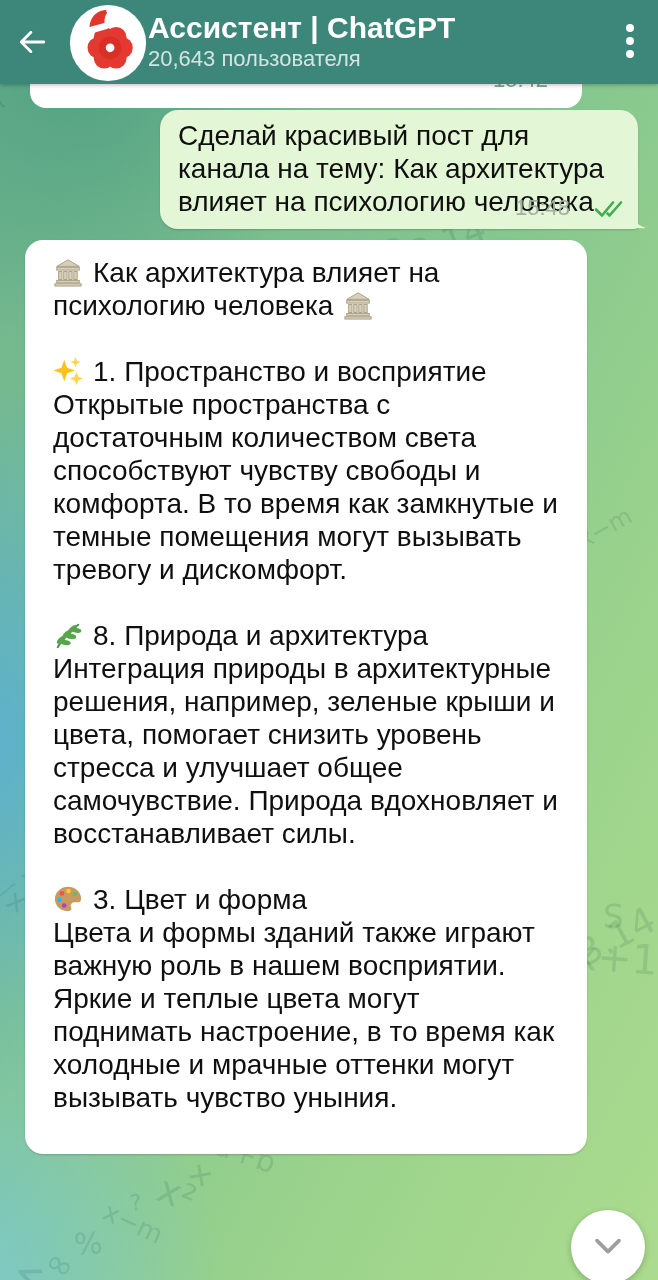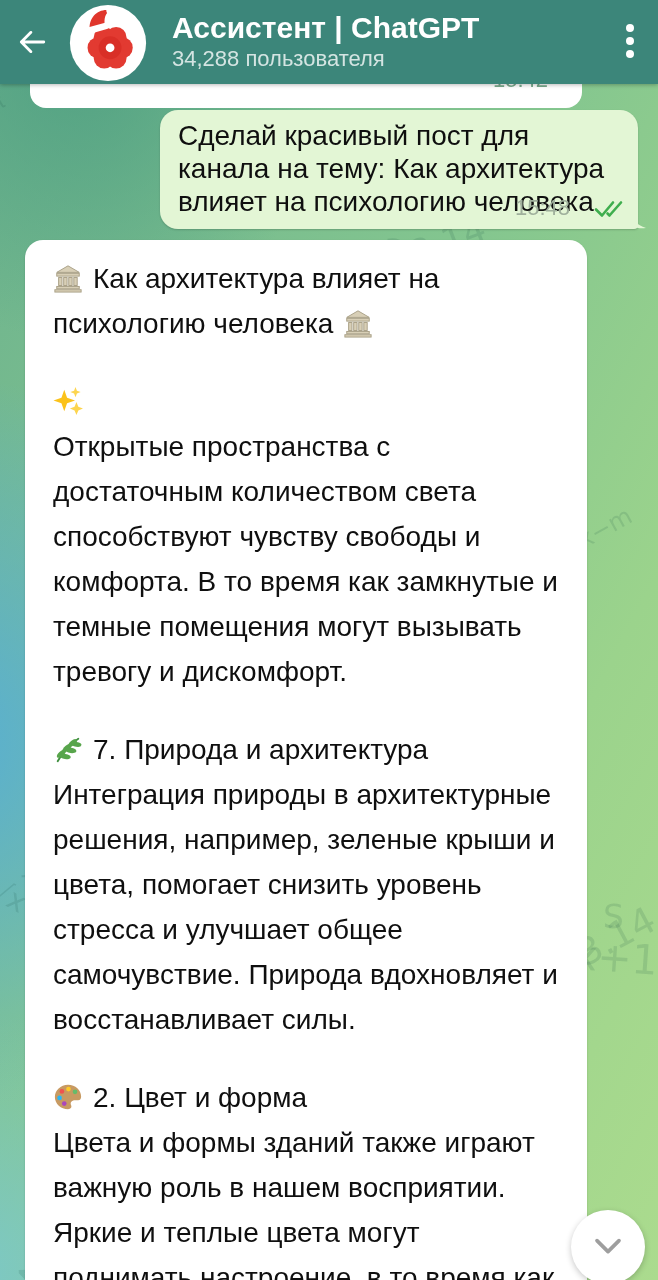--- a/index.html
+++ b/index.html
@@ -24,21 +24,21 @@
       linear-gradient(118deg,#6cb28e 0%,#84c68f 45%,#9bd38c 72%,#abdb8e 100%);
   }
   .doodles{position:absolute;inset:0;overflow:hidden;}
   .doodles span{position:absolute;color:rgba(18,72,60,.13);font-family:"DejaVu Sans",sans-serif;user-select:none;}
 
   
   .header{position:absolute;top:0;left:0;width:658px;height:84px;background:var(--header-bg);
     z-index:30;display:flex;align-items:center;box-shadow:0 1px 4px rgba(0,0,0,.28);}
   .back-btn{width:64px;height:84px;display:flex;align-items:center;justify-content:center;flex:0 0 auto;}
   .avatar{position:relative;width:80px;height:80px;margin:2px 0 0 4px;flex:0 0 auto;}
-  .header-titles{margin-left:24px;flex:1 1 auto;overflow:hidden;}
+  .header-titles{flex:1 1 auto;overflow:hidden;}
   .chat-title{color:#fff;font-size:30px;font-weight:bold;line-height:34px;white-space:nowrap;}
   .chat-subtitle{color:rgba(255,255,255,.78);font-size:22px;line-height:28px;white-space:nowrap;}
   .menu-btn{width:56px;height:84px;display:flex;align-items:center;justify-content:center;flex:0 0 auto;}
 
   
   .msg-layer{position:absolute;inset:0;z-index:5;}
   .prev-bubble{position:absolute;top:84px;left:30px;width:552px;height:24px;
     background:var(--incoming-bubble);border-radius:0 0 16px 16px;}
   .prev-time{position:absolute;top:-17px;right:34px;font-size:22px;color:#79a98c;}
 
@@ -46,21 +46,21 @@
     background:var(--outgoing-bubble);border-radius:18px 18px 4px 18px;
     padding:9px 18px 11px 18px;box-shadow:0 1px 2px rgba(0,0,0,.18);}
   .out-text{font-size:28px;line-height:33px;color:#0f0f0f;}
   .out-meta{position:absolute;right:14px;bottom:8px;display:flex;align-items:center;gap:24px;}
   .out-time{font-size:22px;color:var(--timestamp-gray);}
   .bubble-tail{position:absolute;right:-9px;bottom:0;}
 
   .in-bubble{position:absolute;top:240px;left:25px;width:562px;
     background:var(--incoming-bubble);border-radius:18px;
     padding:16px 24px 40px 28px;box-shadow:0 1px 2px rgba(0,0,0,.18);}
-  .in-bubble p{font-size:28px;line-height:45px;color:#0f0f0f;}
+  .in-bubble p{font-size:28px;line-height:33px;color:#0f0f0f;}
   .in-bubble p.spaced{margin-top:33px;}
   .emoji-icon{display:inline-block;width:30px;height:30px;vertical-align:-5px;}
   .emoji-lead{margin-right:10px;}
   .emoji-trail{margin-left:10px;}
 
   
   .fab{position:absolute;left:571px;top:1210px;width:74px;height:74px;border-radius:50%;
     background:#fff;z-index:20;display:flex;align-items:center;justify-content:center;
     box-shadow:0 2px 6px rgba(0,0,0,.22);}
 </style>
@@ -161,48 +161,48 @@
           </g>
         </svg>
       </p>
 
 
       <p class="spaced">
         <svg class="emoji-icon emoji-lead" viewBox="0 0 32 32">
           <path d="M12 4 L15 12.5 L23.5 15.5 L15 18.5 L12 27 L9 18.5 L0.5 15.5 L9 12.5 Z" fill="#fbc21b"></path>
           <path d="M25 17 L27 22 L32 24 L27 26 L25 31 L23 26 L18 24 L23 22 Z" fill="#fdd54f"></path>
           <path d="M24 1 L25.5 5 L29.5 6.5 L25.5 8 L24 12 L22.5 8 L18.5 6.5 L22.5 5 Z" fill="#fdd54f"></path>
-        </svg>
+        </svg><span>1. Пространство и восприятие</span>
       </p>
       <p>Открытые пространства с достаточным количеством света способствуют чувству свободы и комфорта. В то время как замкнутые и темные помещения могут вызывать тревогу и дискомфорт.</p>
 
       <p class="spaced">
         <svg class="emoji-icon emoji-lead" viewBox="0 0 32 32">
           <path d="M5 29 C10 20 16 12 27 5" stroke="#3f8f3f" stroke-width="2" fill="none" stroke-linecap="round"></path>
           <g fill="#58a54c">
             <ellipse cx="9" cy="21" rx="6" ry="2.8" transform="rotate(-40 9 21)"></ellipse>
             <ellipse cx="15" cy="15" rx="6" ry="2.8" transform="rotate(-40 15 15)"></ellipse>
             <ellipse cx="21" cy="9.5" rx="5.4" ry="2.6" transform="rotate(-40 21 9.5)"></ellipse>
             <ellipse cx="13" cy="24" rx="6" ry="2.8" transform="rotate(8 13 24)"></ellipse>
             <ellipse cx="19" cy="17.5" rx="6" ry="2.8" transform="rotate(8 19 17.5)"></ellipse>
             <ellipse cx="25" cy="11" rx="5.4" ry="2.6" transform="rotate(8 25 11)"></ellipse>
           </g>
-        </svg><span>7. Природа и архитектура</span>
+        </svg><span>8. Природа и архитектура</span>
       </p>
       <p>Интеграция природы в архитектурные решения, например, зеленые крыши и цвета, помогает снизить уровень стресса и улучшает общее самочувствие. Природа вдохновляет и восстанавливает силы.</p>
 
       <p class="spaced">
         <svg class="emoji-icon emoji-lead" viewBox="0 0 32 32">
           <path d="M16 3 C8 3 2 9 2 16 C2 23.5 8.5 29 16 29 C19.2 29 20.3 26.8 19.2 24.6 C18 21.8 20.2 19.5 23.4 19.5 L26.8 19.5 C29 19.5 30 17.8 30 15.8 C30 8.8 24 3 16 3 Z" fill="#c89a62"></path>
           <circle cx="9.5" cy="10" r="2.5" fill="#ef5350"></circle>
           <circle cx="16.5" cy="7.5" r="2.5" fill="#ffca28"></circle>
           <circle cx="23.5" cy="10.5" r="2.5" fill="#66bb6a"></circle>
           <circle cx="7" cy="17" r="2.5" fill="#29b6f6"></circle>
           <circle cx="12" cy="23" r="2.5" fill="#ab47bc"></circle>
-        </svg><span>2. Цвет и форма</span>
+        </svg><span>3. Цвет и форма</span>
       </p>
       <p>Цвета и формы зданий также играют важную роль в нашем восприятии. Яркие и теплые цвета могут поднимать настроение, в то время как холодные и мрачные оттенки могут вызывать чувство уныния.</p>
 
     </div>
   </div>
 
   <div class="header">
     <div class="back-btn">
       <svg width="30" height="30" viewBox="0 0 28 28">
         <path d="M25 14 H4 M4 14 L13 5 M4 14 L13 23" stroke="#fff" stroke-width="2.6" fill="none" stroke-linecap="round" stroke-linejoin="round"></path>
@@ -223,21 +223,21 @@
         <circle cx="44.2" cy="47" r="4.6" fill="#fff"></circle>
         <g transform="translate(14,4) rotate(-16 18 16)">
           <path d="M7 21 C9.5 8 22 2 33 7.5 C27.5 9.5 24.5 13.5 23.5 21 Z" fill="#e0362c"></path>
           <rect x="3" y="18.5" width="25" height="7" rx="3.5" fill="#fff"></rect>
           <circle cx="34" cy="8" r="5" fill="#fff"></circle>
         </g>
       </svg>
     </div>
     <div class="header-titles">
       <div class="chat-title">Ассистент | ChatGPT</div>
-      <div class="chat-subtitle">34,288 пользователя</div>
+      <div class="chat-subtitle">20,643 пользователя</div>
     </div>
     <div class="menu-btn">
       <svg width="12" height="40" viewBox="0 0 12 40">
         <circle cx="6" cy="6" r="4" fill="#fff"></circle>
         <circle cx="6" cy="19" r="4" fill="#fff"></circle>
         <circle cx="6" cy="32" r="4" fill="#fff"></circle>
       </svg>
     </div>
   </div>
 

